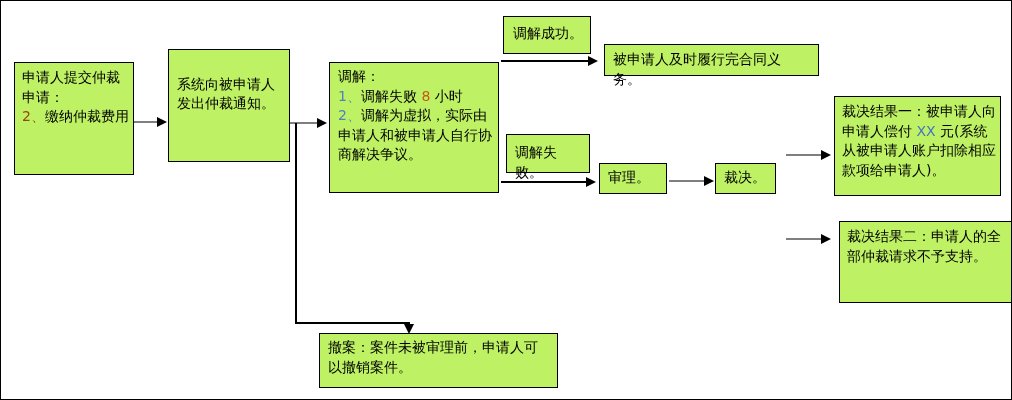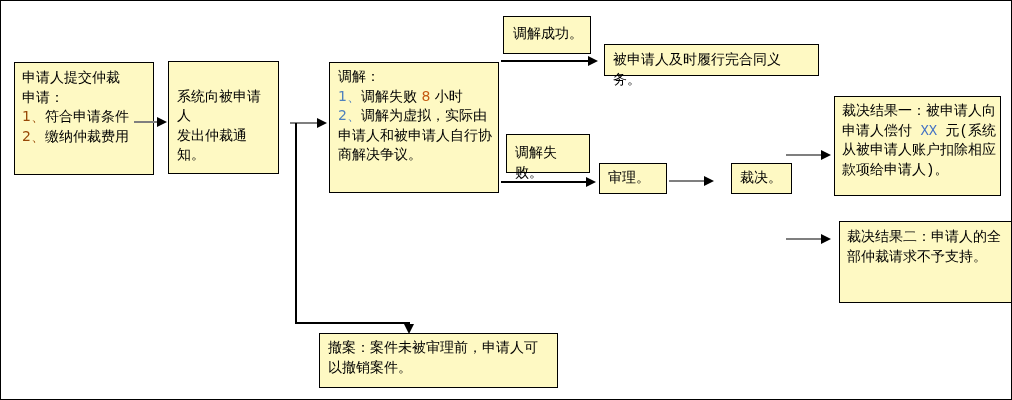--- a/index.html
+++ b/index.html
@@ -8,21 +8,21 @@
     width:1010px;height:398px;
     border:1px solid #000;
     background:#fff;
     font-family:"DejaVu Sans","Liberation Sans",sans-serif;
     font-size:14px;color:#000;
     overflow:hidden;
   }
   .box{
     position:absolute;
     border:1px solid #000;
-    background:#fef9c3;
+    background:#bef264;
     box-sizing:border-box;
     line-height:1.4;
   }
   .num-brown{color:#974806;}
   .num-blue{color:#4F81BD;}
   .num-orange{color:#C55A11;}
   .num-amount{color:#4472C4;}
   .pre{white-space:pre-line;}
   .shaft{position:absolute;height:2px;background:#000;}
   .shaft.gray{background:#7f7f7f;}
@@ -38,33 +38,32 @@
     border-left:5px solid transparent;
     border-right:5px solid transparent;
     border-top:10px solid #000;
   }
 </style>
 </head>
 <body>
 
 <div id="canvas">
 
-  <div class="box" style="left:13px;top:61px;width:140px;height:113px;padding:5px 3px 0 7px;">
+  <div class="box" style="left:13px;top:61px;width:120px;height:113px;padding:5px 3px 0 7px;">
     <div>申请人提交仲裁</div>
     <div>申请：</div>
-    <div><span class="num-brown">1、</span><span>符合申请条件</span></div>
     <div><span class="num-brown">2、</span><span>缴纳仲裁费用</span></div>
   </div>
 
   <div>
     <div class="shaft gray" style="left:133px;top:120px;width:24px;"></div>
     <div class="head-right" style="left:156px;top:116px;"></div>
   </div>
 
-  <div class="box pre" style="left:167px;top:60px;width:111px;height:113px;padding:5px 5px 0 8px;">
+  <div class="box pre" style="left:167px;top:48px;width:122px;height:113px;padding:5px 5px 0 8px;">
     <span>系统向被申请人
 发出仲裁通知。</span>
   </div>
 
   <div>
     <div class="shaft gray" style="left:289px;top:121px;width:28px;"></div>
     <div class="head-right" style="left:316px;top:117px;"></div>
   </div>
 
   <div class="box" style="left:328px;top:61px;width:170px;height:131px;padding:4px 3px 0 8px;">
@@ -97,30 +96,30 @@
 
   <div class="box" style="left:598px;top:162px;width:68px;height:31px;padding:4px 0 10px 8px;">
     <span>审理。</span>
   </div>
 
   <div>
     <div class="shaft gray" style="left:668px;top:179px;width:35px;"></div>
     <div class="head-right" style="left:703px;top:175px;"></div>
   </div>
 
-  <div class="box" style="left:714px;top:162px;width:61px;height:31px;padding:4px 0 0 8px;margin-left:16px;">
+  <div class="box" style="left:714px;top:162px;width:61px;height:31px;padding:4px 0 0 8px;">
     <span>裁决。</span>
   </div>
 
   <div>
     <div class="shaft gray" style="left:785px;top:153px;width:35px;"></div>
     <div class="head-right" style="left:820px;top:149px;"></div>
   </div>
 
-  <div class="box" style="left:833px;top:95px;width:167px;height:100px;padding:5px 3px 0 7px;font-family:Liberation Mono, monospace;">
+  <div class="box" style="left:833px;top:95px;width:167px;height:100px;padding:5px 3px 0 7px;">
     <span>裁决结果一：被申请人向申请人偿付 </span><span class="num-amount">XX</span><span> 元(系统从被申请人账户扣除相应款项给申请人)。</span>
   </div>
 
   <div>
     <div class="shaft gray" style="left:785px;top:237px;width:35px;"></div>
     <div class="head-right" style="left:820px;top:233px;"></div>
   </div>
 
   <div class="box" style="left:838px;top:220px;width:180px;height:82px;padding:5px 5px 0 7px;">
     <span>裁决结果二：申请人的全部仲裁请求不予支持。</span>

